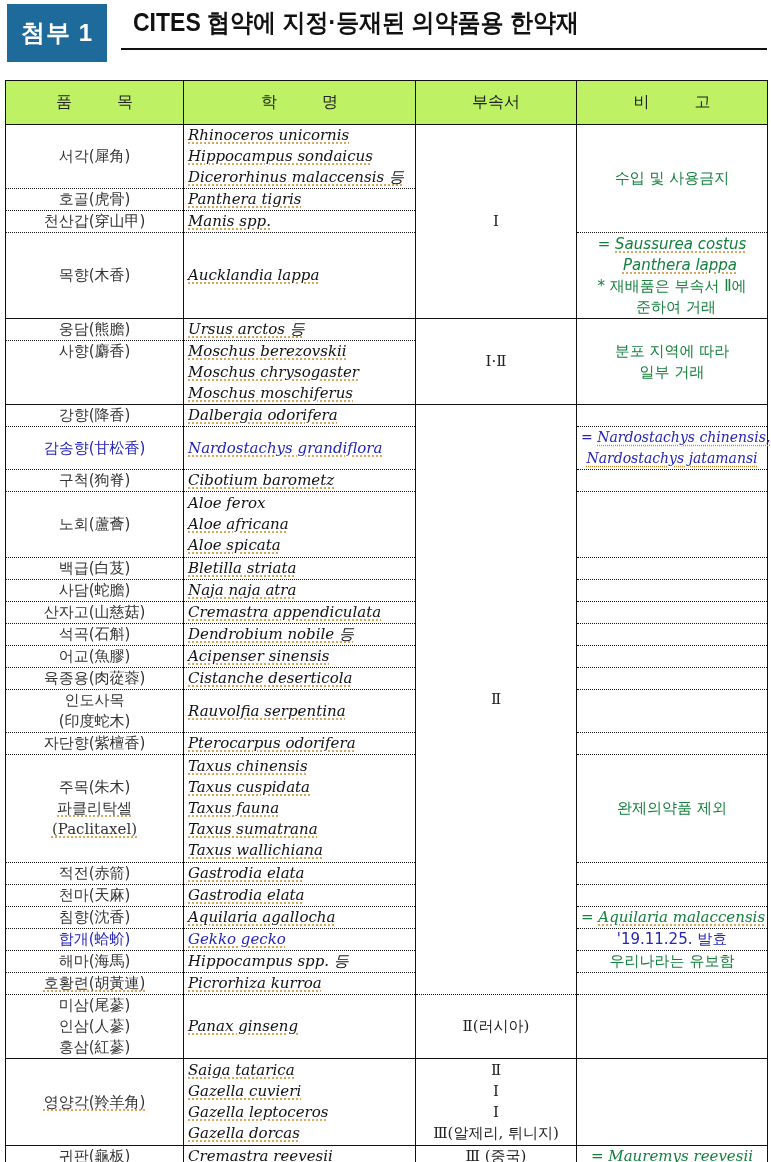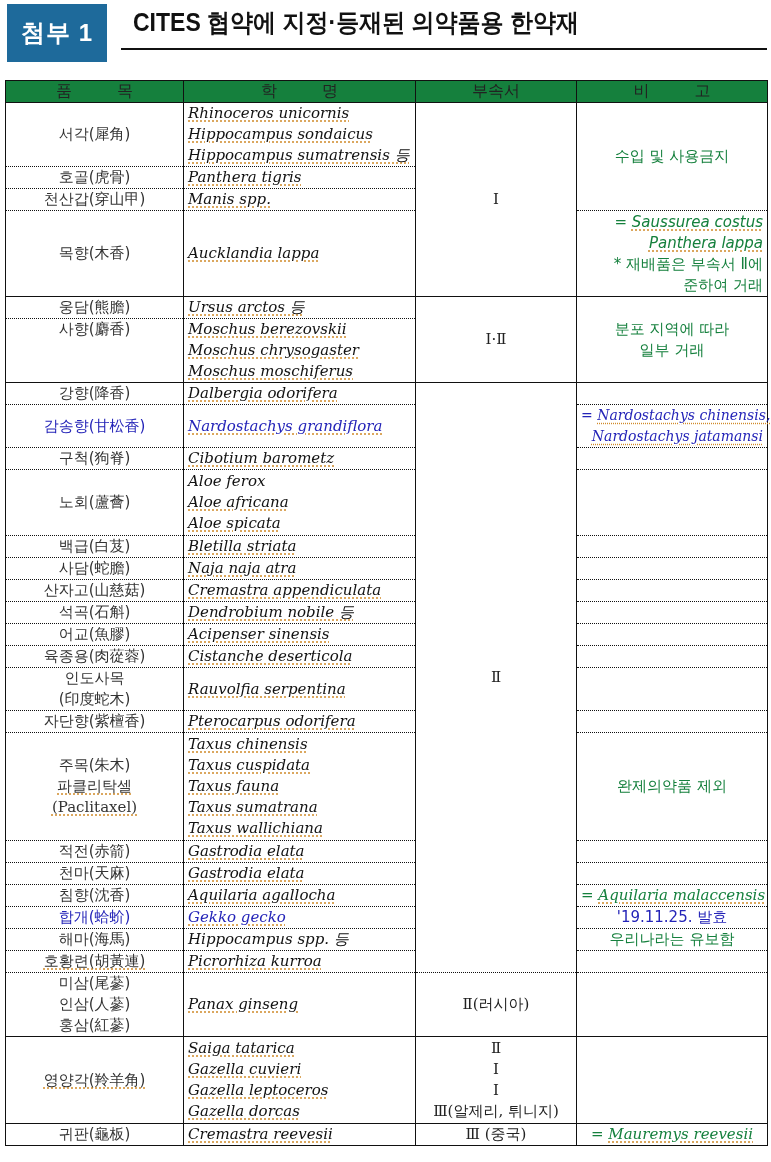--- a/index.html
+++ b/index.html
@@ -14,31 +14,31 @@
            font-family: "Liberation Sans", "DejaVu Sans", sans-serif; color: #111;
            transform: scaleX(0.92); transform-origin: left center; white-space: nowrap; }
   .title-rule { position: absolute; left: 121px; top: 48px; width: 646px; height: 2px; background: #111; }
 
   table.main { position: absolute; left: 5px; top: 80px; width: 762px; border-collapse: collapse;
                table-layout: fixed; font-size: 15px; }
   table.main col.c1 { width: 178px; }
   table.main col.c2 { width: 232px; }
   table.main col.c3 { width: 161px; }
   table.main col.c4 { width: 191px; }
-  table.main th { background: #15803d; font-weight: normal; height: 21px; padding: 0;
+  table.main th { background: #bef264; font-weight: normal; height: 21px; padding: 11px;
                   border: 1.5px solid #111; font-family: "DejaVu Serif", serif; font-size: 16px;
                   word-spacing: 40px; }
   table.main td { padding: 0 4px; vertical-align: middle; border-left: 1.5px solid #111;
                   border-right: 1.5px solid #111; line-height: 21px; }
   td.name { text-align: center; font-family: "DejaVu Sans", sans-serif; font-size: 15px; color: #333; }
   td.sci { text-align: left; font-family: "DejaVu Serif", "Liberation Serif", serif; font-style: italic;
            font-size: 15px; color: #111; padding-left: 6px; }
   td.appx { text-align: center; font-family: "DejaVu Serif", serif; font-size: 15px; }
   td.note { text-align: center; font-size: 15px; color: #15803d; }
-  td.note.left { text-align: right; }
+  td.note.left { text-align: center; }
   tr.dot td.name, tr.dot td.sci { border-top: 1px dotted #111; }
   tr.solid td { border-top: 1.5px solid #111; }
   td.note.dot { border-top: 1px dotted #111; }
   tr.last td { border-bottom: 1.5px solid #111; }
   .blue { color: #2424b8 !important; }
   .sci-line { display: block; white-space: nowrap; }
   .nonitalic { font-style: normal; font-family: "DejaVu Sans", sans-serif; }
   .ul { text-decoration: underline dotted #d08a2a; text-underline-offset: 3px; }
 </style>
 </head>
@@ -65,21 +65,21 @@
       <th>비  고</th>
     </tr>
   </thead>
   <tbody>
 
     <tr class="solid" style="height:64px">
       <td class="name">서각(犀角)</td>
       <td class="sci">
         <span class="sci-line ul">Rhinoceros unicornis</span>
         <span class="sci-line ul">Hippocampus sondaicus</span>
-        <span class="sci-line ul">Hippocampus sumatrensis 등</span>
+        <span class="sci-line ul">Dicerorhinus malaccensis 등</span>
       </td>
       <td class="appx" rowspan="4">Ⅰ</td>
       <td class="note" rowspan="3">수입 및 사용금지</td>
     </tr>
 
     <tr class="dot" style="height:22px">
       <td class="name">호골(虎骨)</td>
       <td class="sci">
           <span class="sci-line ul">Panthera tigris</span>
         </td>

